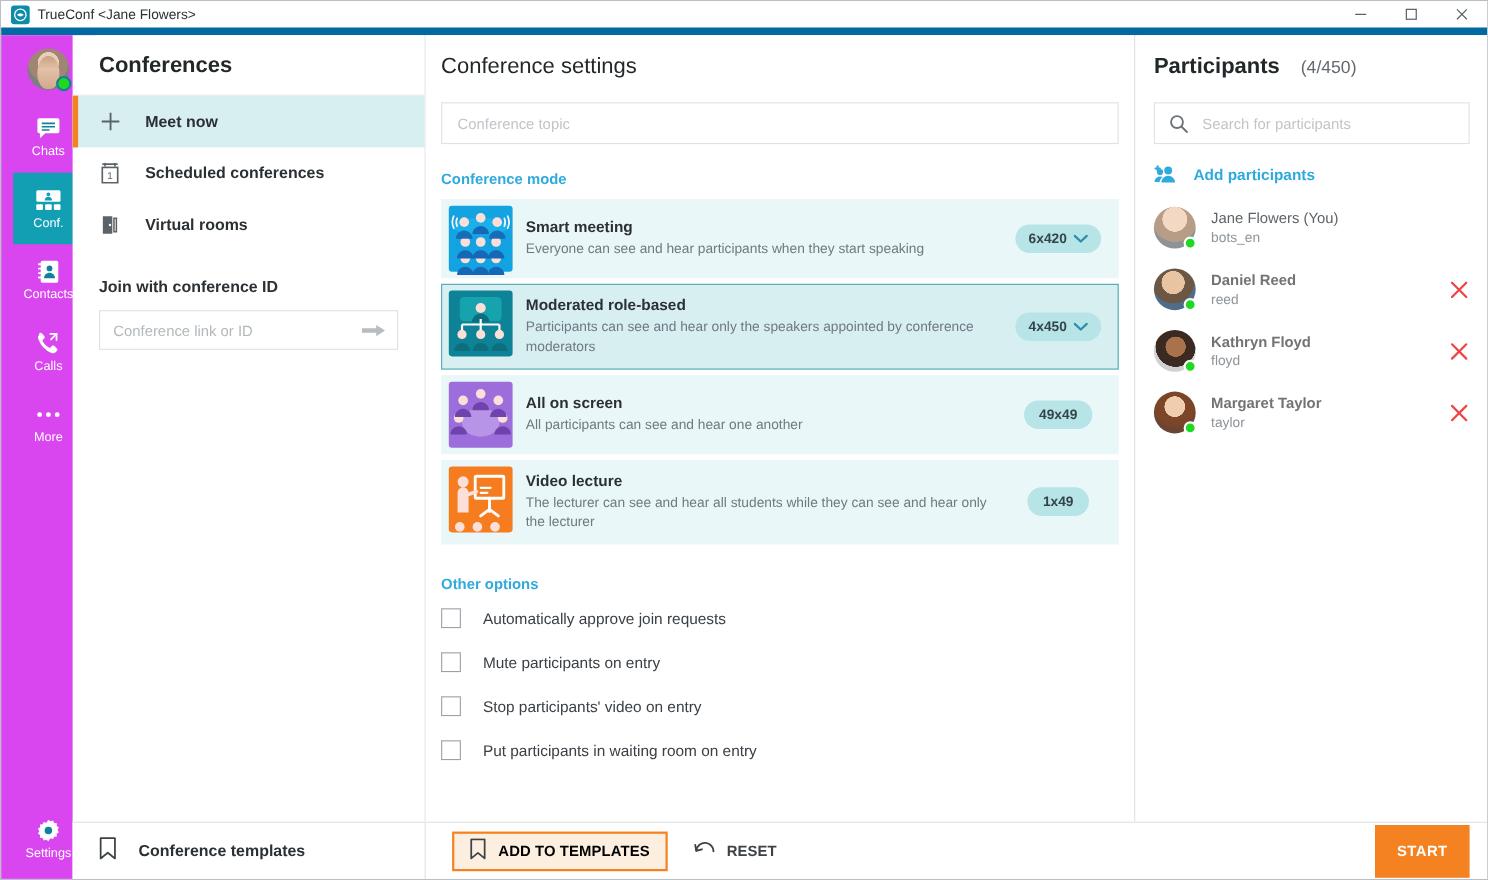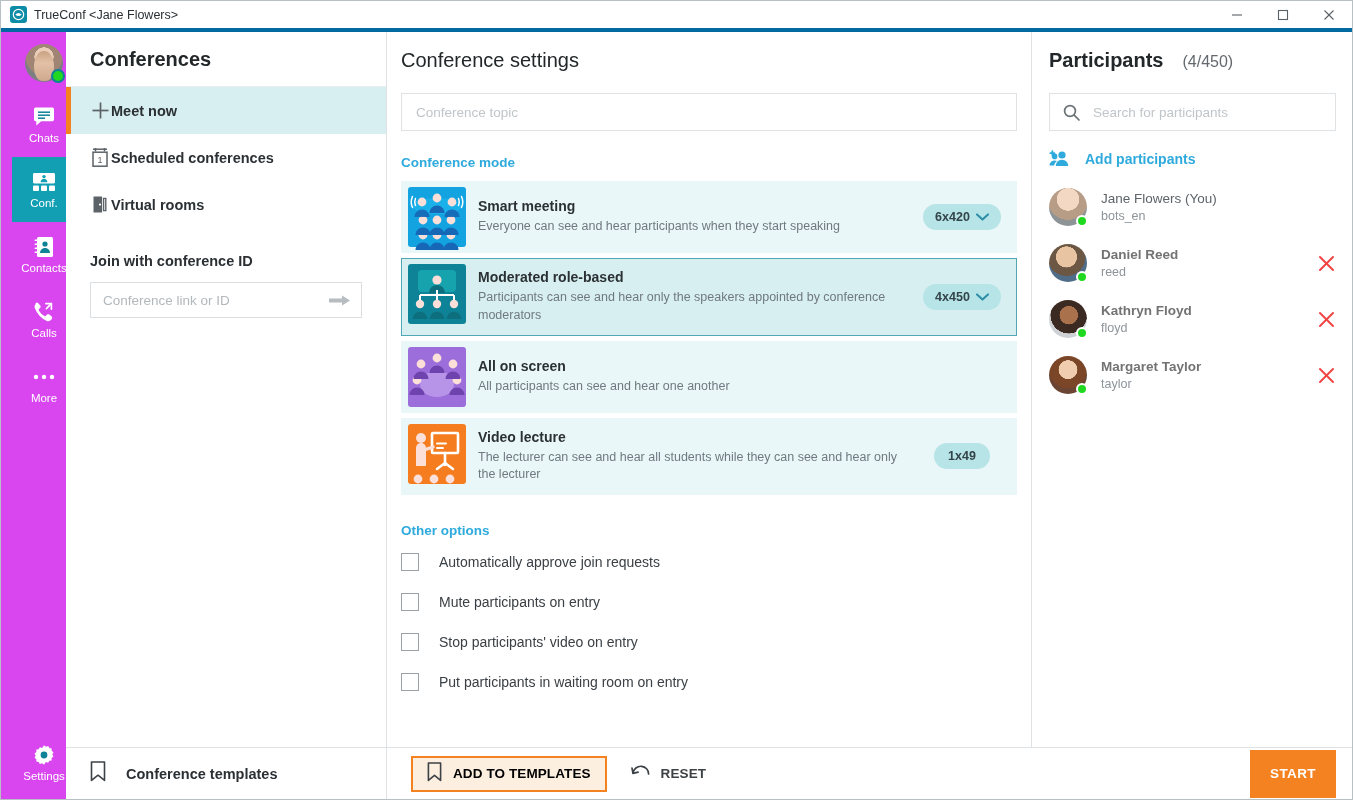--- a/index.html
+++ b/index.html
@@ -15,21 +15,21 @@
     border: 1px solid #b9c0c4;
     background: #ffffff;
     overflow: hidden;
   }
 
   
   .titlebar {
     position: absolute; top: 0; left: 0; right: 0; height: 31px;
     background: #ffffff;
     display: flex; align-items: center;
-    border-bottom: 4px solid #0369a1;
+    border-bottom: 7px solid #0369a1;
   }
   .tb-logo {
     width: 17px; height: 17px; margin-left: 9px; margin-right: 7px;
     border-radius: 3px; background: #0d8ca8;
     display: flex; align-items: center; justify-content: center;
     flex: none;
   }
   .tb-logo svg { display: block; }
   .tb-title { font-size: 12.5px; color: #2b3034; white-space: nowrap; }
   .tb-ctrls { margin-left: auto; display: flex; height: 31px; }
@@ -80,21 +80,21 @@
     position: absolute; left: 65px; top: 31px; bottom: 0; width: 321px;
     background: #ffffff; border-right: 1px solid #dfe2e4;
   }
   .col-conf-head {
     height: 55px; display: flex; align-items: center;
     padding-left: 24px; border-bottom: 1px solid #e9ecee;
   }
   .col-conf-head h1 { font-size: 20px; font-weight: bold; color: #222729; }
   .nav-item {
     height: 47px; display: flex; align-items: center;
-    padding-left: 23px; position: relative; color: #2f3438;
+    padding-left: 23px; gap: 21px; position: relative; color: #2f3438;
   }
   .nav-item.active { background: #d7eff0; }
   .nav-item.active::before {
     content: ""; position: absolute; left: 0; top: 0; bottom: 0; width: 5px;
     background: #f58220;
   }
   .nav-ico { width: 22px; display: flex; align-items: center; justify-content: center; color: #5c6368; }
   .nav-ico svg { display: block; }
   .nav-lbl { font-size: 14.5px; font-weight: bold; color: #2b3034; }
   .join-title {
@@ -528,20 +528,25 @@
               <path d="M43.5 37c0-4.2 3.4-7.5 7.5-7.5s7.5 3.3 7.5 7.5z"></path>
               <path d="M7.5 53c0-4.2 3.4-7.5 7.5-7.5s7.5 3.3 7.5 7.5z"></path>
               <path d="M47.5 53c0-4.2 3.4-7.5 7.5-7.5s7.5 3.3 7.5 7.5z"></path>
             </g>
           </svg>
         </div>
         <div class="mode-body">
           <div class="mode-name">All on screen</div>
           <div class="mode-desc">All participants can see and hear one another</div>
         </div>
+        <div class="mode-right">
+          <div class="badge plain">
+            <span>49x49</span>
+          </div>
+        </div>
       </div>
 
       <div class="mode">
         <div class="mode-ico">
           <svg width="70" height="70" viewBox="0 0 70 70">
             <rect x="6" y="5" width="58" height="60" rx="3" fill="#f57c1f"></rect>
             <g stroke="#ffffff" stroke-width="2.6" fill="none" stroke-linecap="round">
               <rect x="30" y="14" width="26" height="20" rx="1"></rect>
               <line x1="43" y1="34" x2="43" y2="46"></line>
               <line x1="35" y1="50" x2="43" y2="44"></line>

